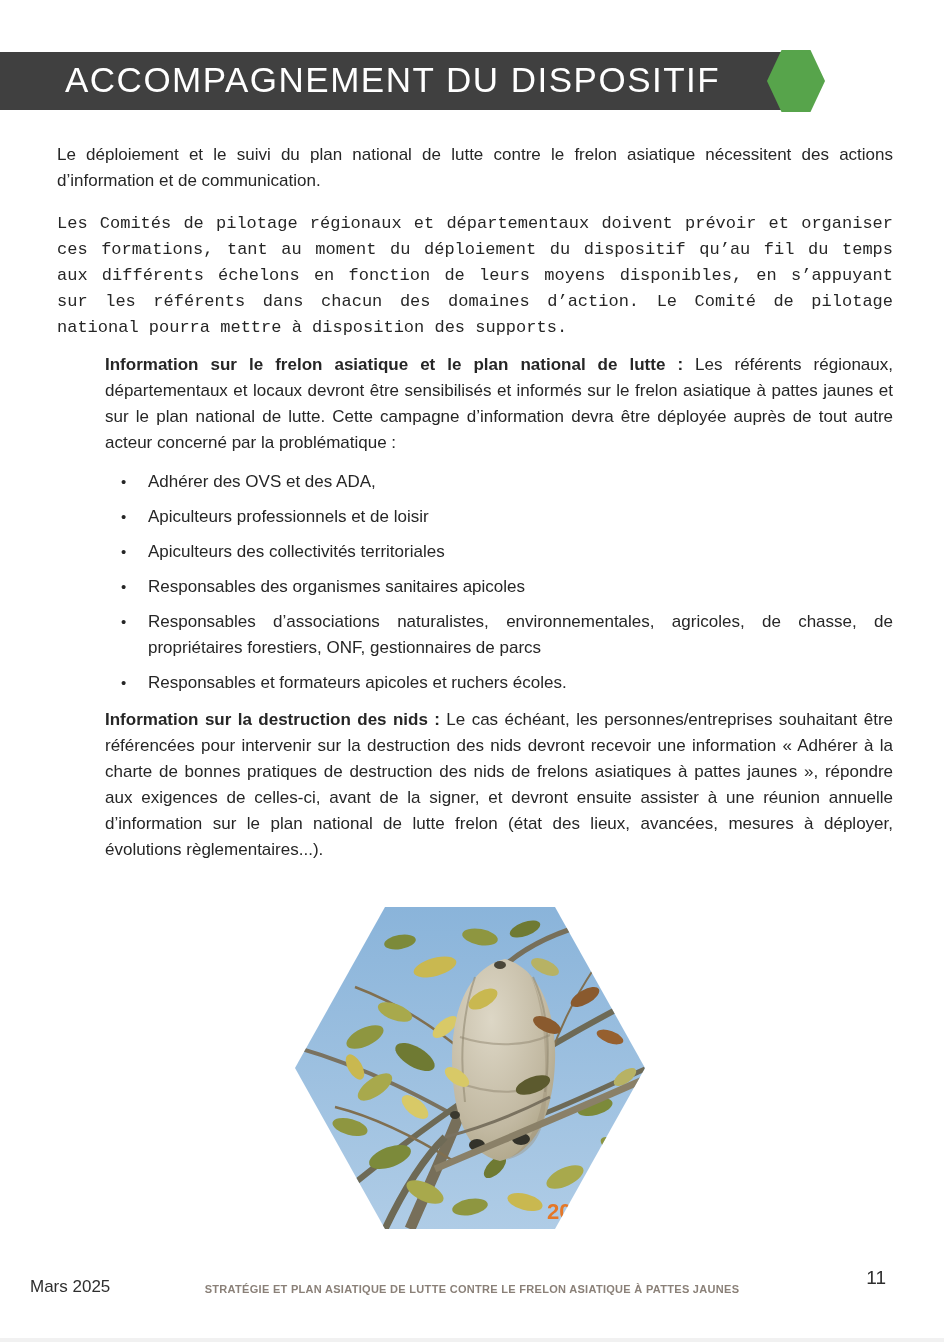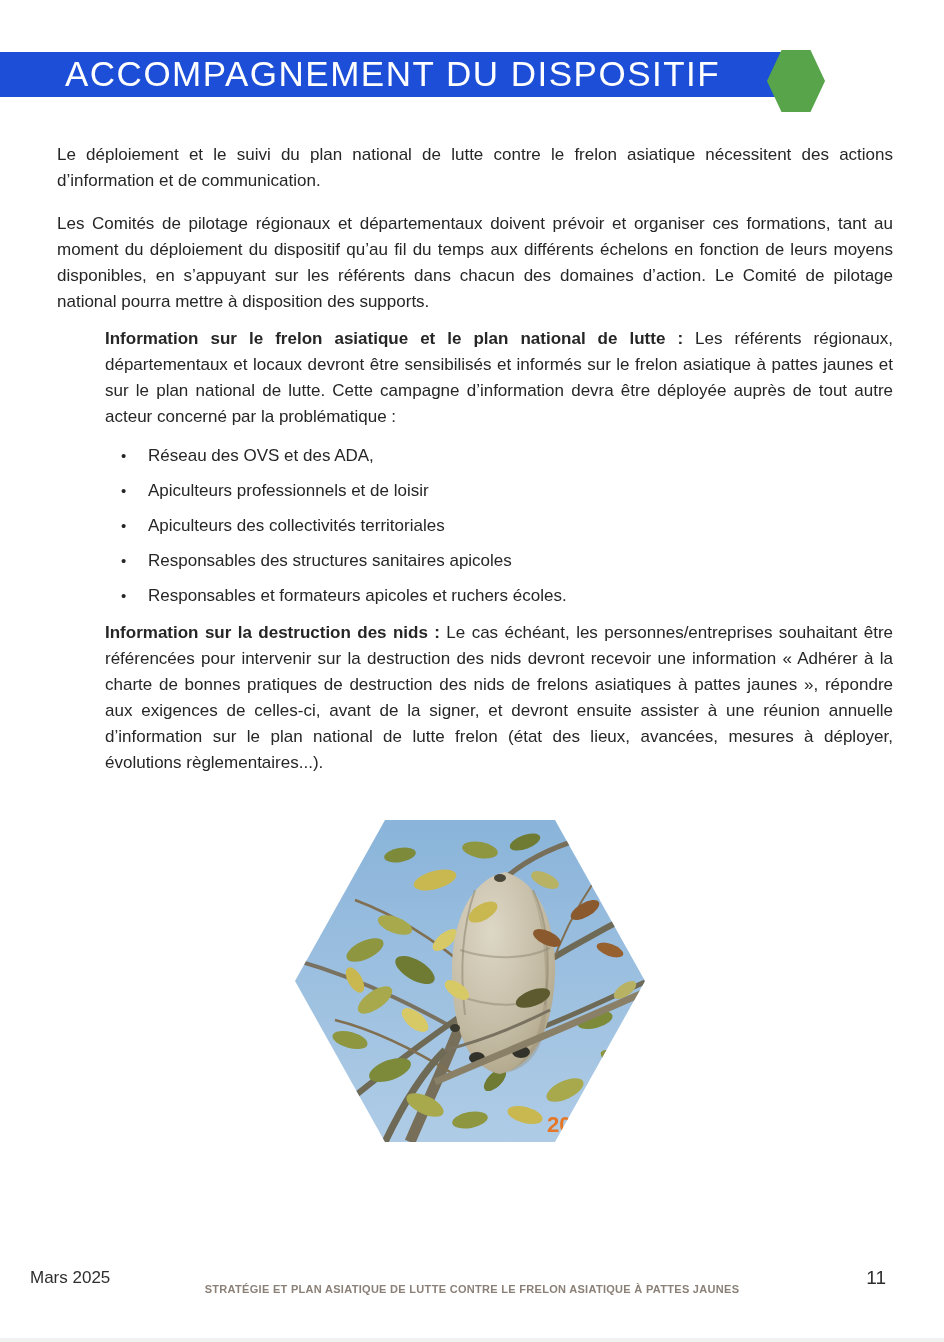--- a/index.html
+++ b/index.html
@@ -9,22 +9,22 @@
     width:944px; height:1342px;
     margin:0 auto;
     background:#ffffff;
     font-family:"Liberation Sans", sans-serif;
     color:#262626;
     overflow:hidden;
   }
   
   .banner {
     position:absolute; top:52px; left:0;
-    width:810px; height:45px;
-    background:#1d4ed8;
+    width:810px; height:58px;
+    background:#404040;
   }
   .banner h1 {
     position:absolute; left:65px; top:50%;
     transform:translateY(-52%);
     font-size:35px; font-weight:300;
     letter-spacing:1.5px;
     color:#ffffff;
     white-space:nowrap;
   }
   .banner-hex {
@@ -43,21 +43,21 @@
     font-size:17px; line-height:26px;
     text-align:justify;
   }
   .content p b { font-weight:bold; }
   h2.info-heading {
     margin:15px 0 0 0;
     font-size:18px; line-height:25px;
     font-weight:bold;
     color:#F7C843;
   }
-  .p-after-head { margin-top:17px !important; }
+  .p-after-head { margin-top:17px !important;font-family:Liberation Mono, monospace; }
   .p-block { margin-top:11px !important;margin-left:48px; }
   ul.bullets {
     list-style:none;
     margin:13px 0 0 0;
   }
   ul.bullets li {
     position:relative;
     padding-left:91px;
     font-size:17px; line-height:26px;
     margin-bottom:9px;
@@ -73,21 +73,21 @@
     margin:44px auto 0 auto;
     width:350px; height:322px;
     transform:translateX(-5px);
   }
   
   .footer {
     position:absolute; left:0; top:1262px;
     width:944px; height:50px;
   }
   .footer-date {
-    position:absolute; left:30px; top:6px;
+    position:absolute; left:30px; top:15px;
     font-size:17px; color:#2e2e2e;
   }
   .footer-title {
     position:absolute; left:0; top:21px;
     width:100%;
     text-align:center;
     font-size:11px; font-weight:bold;
     letter-spacing:.3px;
     color:#8A8078;
   }
@@ -114,24 +114,25 @@
   <div class="content">
 
     <p>Le déploiement et le suivi du plan national de lutte contre le frelon asiatique nécessitent des actions d’information et de communication.</p>
 
 
     <p class="p-after-head">Les Comités de pilotage régionaux et départementaux doivent prévoir et organiser ces formations, tant au moment du déploiement du dispositif qu’au fil du temps aux différents échelons en fonction de leurs moyens disponibles, en s’appuyant sur les référents dans chacun des domaines d’action. Le Comité de pilotage national pourra mettre à disposition des supports.</p>
 
     <p class="p-block"><b>Information sur le frelon asiatique et le plan national de lutte :</b><span> Les référents régionaux, départementaux et locaux devront être sensibilisés et informés sur le frelon asiatique à pattes jaunes et sur le plan national de lutte. Cette campagne d’information devra être déployée auprès de tout autre acteur concerné par la problématique :</span></p>
 
     <ul class="bullets">
-      <li>Réseau des OVS et des ADA,</li>
+      <li>Adhérer des OVS et des ADA,</li>
       <li>Apiculteurs professionnels et de loisir</li>
       <li>Apiculteurs des collectivités territoriales</li>
-      <li>Responsables des structures sanitaires apicoles</li>
+      <li>Responsables des organismes sanitaires apicoles</li>
+      <li>Responsables d’associations naturalistes, environnementales, agricoles, de chasse, de propriétaires forestiers, ONF, gestionnaires de parcs</li>
       <li>Responsables et formateurs apicoles et ruchers écoles.</li>
     </ul>
 
     <p class="p-block"><b>Information sur la destruction des nids :</b><span> Le cas échéant, les personnes/entreprises souhaitant être référencées pour intervenir sur la destruction des nids devront recevoir une information « Adhérer à la charte de bonnes pratiques de destruction des nids de frelons asiatiques à pattes jaunes », répondre aux exigences de celles-ci, avant de la signer, et devront ensuite assister à une réunion annuelle d’information sur le plan national de lutte frelon (état des lieux, avancées, mesures à déployer, évolutions règlementaires...).</span></p>
 
     <figure class="nest-photo">
       <svg width="350" height="322" viewBox="0 0 350 322" xmlns="http://www.w3.org/2000/svg">
         <defs>
           <clipPath id="hexclip">
             <path d="M0,161 L90,0 L260,0 L350,161 L260,322 L90,322 Z"></path>

